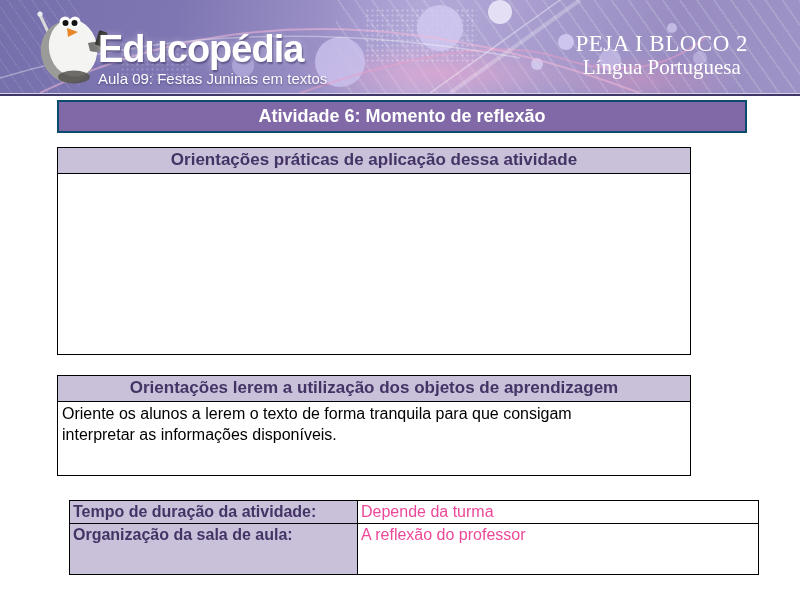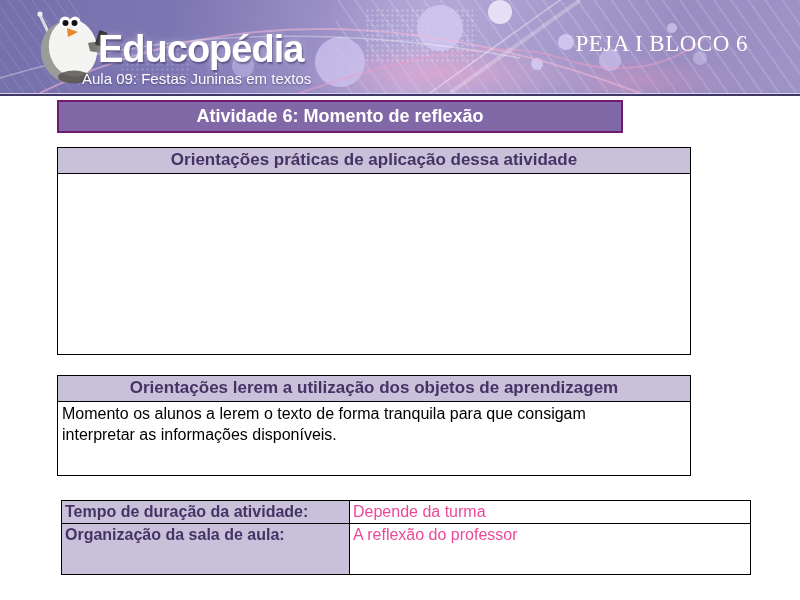--- a/index.html
+++ b/index.html
@@ -52,36 +52,36 @@
   }
 
   .logo-wrap{position:absolute;left:30px;top:4px;width:320px;height:86px;}
   .penguin{position:absolute;left:0;top:2px;}
   .wordmark{
     position:absolute;left:68px;top:24px;
     font-size:38px;font-weight:bold;letter-spacing:-1px;color:#ffffff;
     text-shadow:1px 2px 2px rgba(45,35,90,.55), 0 0 7px rgba(255,255,255,.35);
   }
   .lesson-label{
-    position:absolute;left:52px;top:66px;
+    position:absolute;left:68px;top:66px;
     font-size:15px;color:#fdfdff;
     text-shadow:0 1px 2px rgba(45,35,90,.5);
     white-space:nowrap;
   }
   .course-block{
     position:absolute;right:52px;top:32px;text-align:center;color:#ffffff;
     font-family:"Liberation Serif", serif;line-height:1.05;
   }
   .course-line1{font-size:23px;letter-spacing:.5px;}
   .course-line2{font-size:21px;}
 
   
   .activity-banner{
-    position:absolute;left:57px;top:100px;width:566px;height:33px;
-    box-sizing:border-box;border:2px solid #701a75;
+    position:absolute;left:57px;top:100px;width:690px;height:33px;
+    box-sizing:border-box;border:2px solid #0c4a6e;
     background:var(--banner-bg,#8069a6);
     color:var(--banner-text,#ffffff);
     font-size:18px;font-weight:bold;text-align:center;line-height:29px;
   }
 
   .panel{
     position:absolute;left:57px;width:634px;box-sizing:border-box;
     border:1px solid #000;background:#fff;
   }
   .panel-header{
@@ -93,21 +93,21 @@
   }
   .panel-body{
     color:var(--body-text,#000);font-size:16px;line-height:21px;
     padding:1px 4px 0 4px;
   }
   .panel--1{top:147px;height:208px;}
   .panel--2{top:375px;height:101px;}
   .panel--2 .panel-body{padding-right:70px;}
 
   .info-table{
-    position:absolute;left:61px;top:500px;width:690px;height:75px;
+    position:absolute;left:69px;top:500px;width:690px;height:75px;
     box-sizing:border-box;border:1px solid #000;
     display:grid;grid-template-columns:288px 1fr;grid-template-rows:23px 1fr;
   }
   .info-cell{box-sizing:border-box;font-size:16px;line-height:21px;padding:0 3px;}
   .info-label{
     background:var(--panel-header-bg,#c9c0da);
     color:var(--heading-text,#443465);font-weight:bold;
     border-right:1px solid #000;
   }
   .info-value{background:#fff;color:#ec4899;}
@@ -160,35 +160,36 @@
           <circle cx="35.5" cy="17" r="3" fill="#121212"></circle>
           <circle cx="44.5" cy="17" r="3" fill="#121212"></circle>
           <polygon points="37,22 48,26 38,31" fill="#e8862a"></polygon>
         </g>
       </svg>
       <div class="wordmark">Educopédia</div>
       <div class="lesson-label">Aula 09: Festas Juninas em textos</div>
     </div>
 
     <div class="course-block">
-      <div class="course-line1">PEJA I BLOCO 6</div>
+      <div class="course-line1">PEJA I BLOCO 2</div>
+      <div class="course-line2">Língua Portuguesa</div>
     </div>
   </div>
   <div class="header-underline-light"></div>
   <div class="header-underline"></div>
 
   <div class="activity-banner">Atividade 6: Momento de reflexão</div>
 
   <div class="panel panel--1">
     <div class="panel-header">Orientações práticas de aplicação dessa atividade</div>
   </div>
 
   <div class="panel panel--2">
     <div class="panel-header">Orientações lerem a utilização dos objetos de aprendizagem</div>
-    <div class="panel-body">Momento os alunos a lerem o texto de forma tranquila para que consigam interpretar as informações disponíveis.</div>
+    <div class="panel-body">Oriente os alunos a lerem o texto de forma tranquila para que consigam interpretar as informações disponíveis.</div>
   </div>
 
   <div class="info-table">
     <div class="info-cell info-label row1">Tempo de duração da atividade:</div>
     <div class="info-cell info-value row1">Depende da turma</div>
     <div class="info-cell info-label">Organização da sala de aula:</div>
     <div class="info-cell info-value">A reflexão do professor</div>
   </div>
 
 </div>

